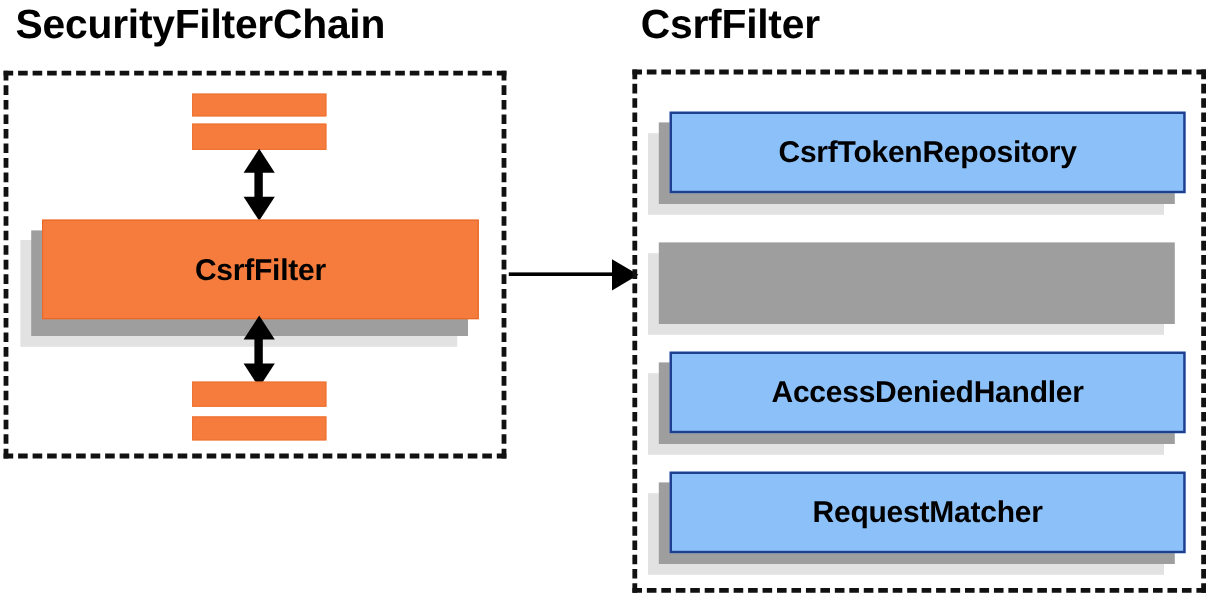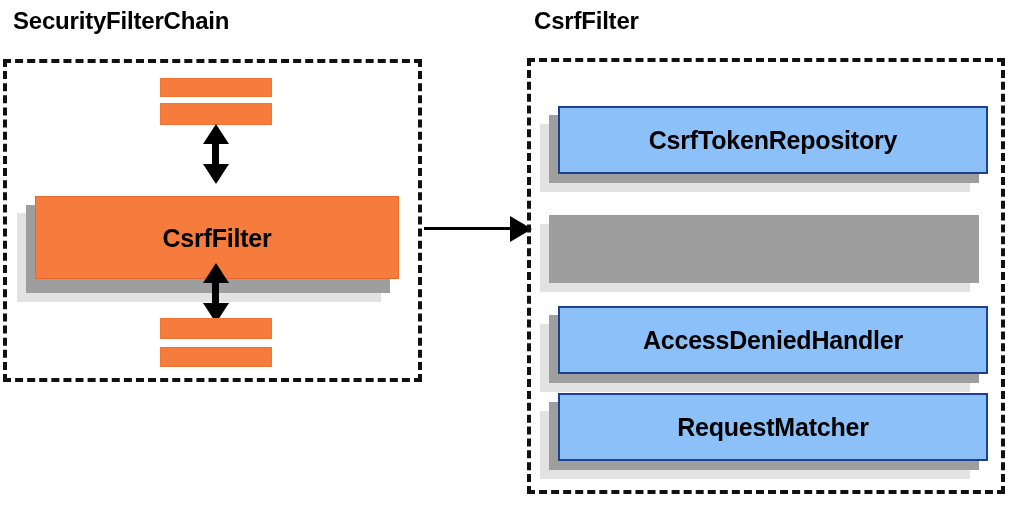--- a/index.html
+++ b/index.html
@@ -6,36 +6,36 @@
   body{
     width:1010px;height:505px;background:#ffffff;
     font-family:"Liberation Sans","DejaVu Sans",sans-serif;
     overflow:hidden;position:relative;
   }
   .stage{position:absolute;left:0;top:0;width:1010px;height:505px;}
 
   
   .panel-title{
     position:absolute;font-weight:bold;color:#000000;
-    font-size:24px;line-height:30px;letter-spacing:-0.2px;white-space:nowrap;
+    font-size:34px;line-height:30px;letter-spacing:-0.2px;white-space:nowrap;
   }
   #title-left{left:13px;top:6px;}
   #title-right{left:534px;top:6px;}
 
   
   .dashed-panel{
     position:absolute;background:transparent;
     border:4px dashed #111111;
     box-sizing:border-box;
   }
   #panel-left{left:3px;top:59px;width:419px;height:323px;}
   #panel-right{left:527px;top:58px;width:478px;height:436px;}
 
   
-  .box{position:absolute;box-sizing:border-box;margin-top:13px;}
+  .box{position:absolute;box-sizing:border-box;}
   .box .sh-light,.box .sh-dark,.box .face{
     position:absolute;box-sizing:border-box;
   }
   .box .sh-light{background:#e2e2e2;}
   .box .sh-dark{background:#9e9e9e;}
   .box .face{
     display:flex;align-items:center;justify-content:center;
     text-align:center;
   }
   .box .label{
@@ -66,21 +66,21 @@
   .box-blue{left:540px;width:448px;height:86px;}
   .box-blue .sh-light{left:0px;top:18px;width:430px;height:68px;}
   .box-blue .sh-dark{left:9px;top:9px;width:430px;height:68px;}
   .box-blue .face{
     left:18px;top:0px;width:430px;height:68px;
     background:#8cc0f8;border:2px solid #1f3f8f;
   }
   #box-repo{top:93px;}
   #box-handler{top:193px;}
   #box-denied{top:293px;}
-  #box-matcher{top:380px;padding-left:12px;}
+  #box-matcher{top:393px;padding-left:12px;}
 
   
   .arrow{position:absolute;}
   .arrow .shaft-v{position:absolute;background:#000000;width:7px;}
   .arrow .shaft-h{position:absolute;background:#000000;height:3px;}
   .head{position:absolute;width:0;height:0;}
   .head-up{border-left:13px solid transparent;border-right:13px solid transparent;border-bottom:20px solid #000000;}
   .head-down{border-left:13px solid transparent;border-right:13px solid transparent;border-top:20px solid #000000;}
   .head-right{border-top:13px solid transparent;border-bottom:13px solid transparent;border-left:22px solid #000000;}
 

